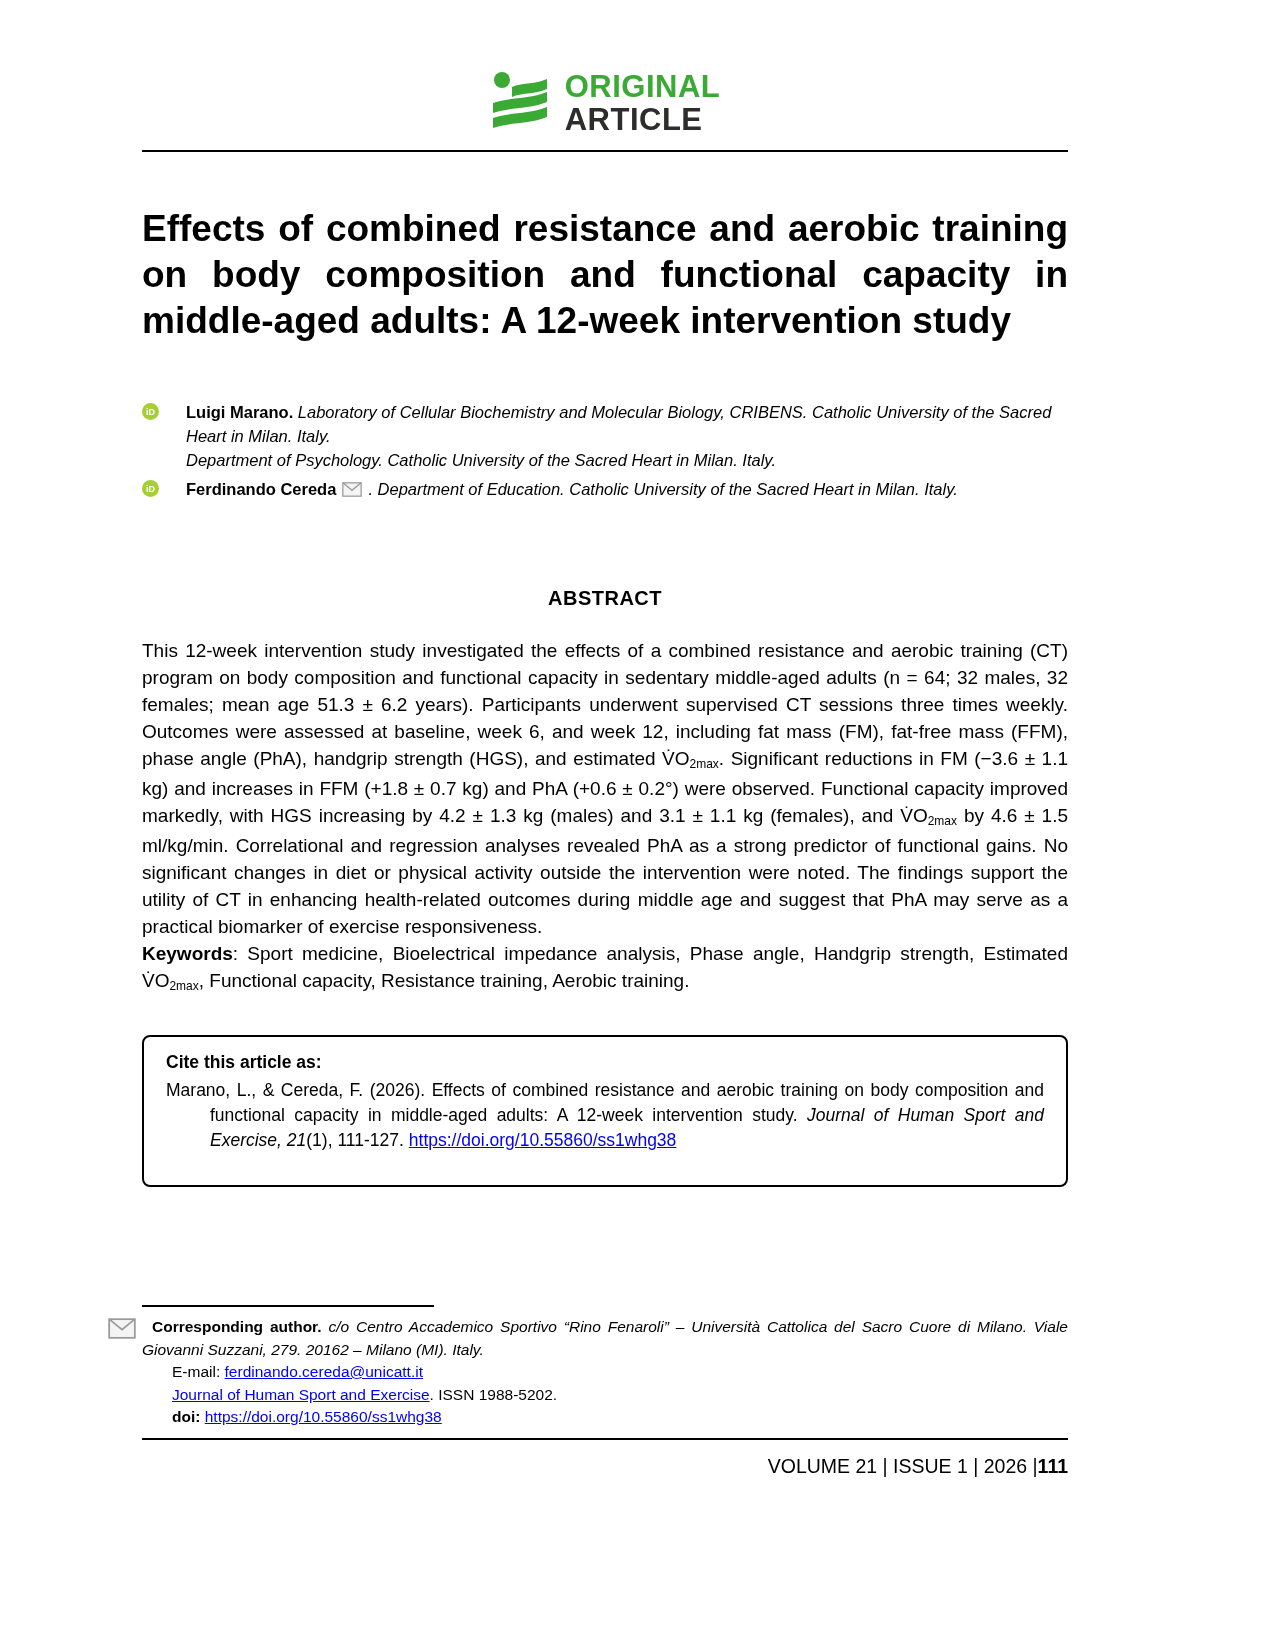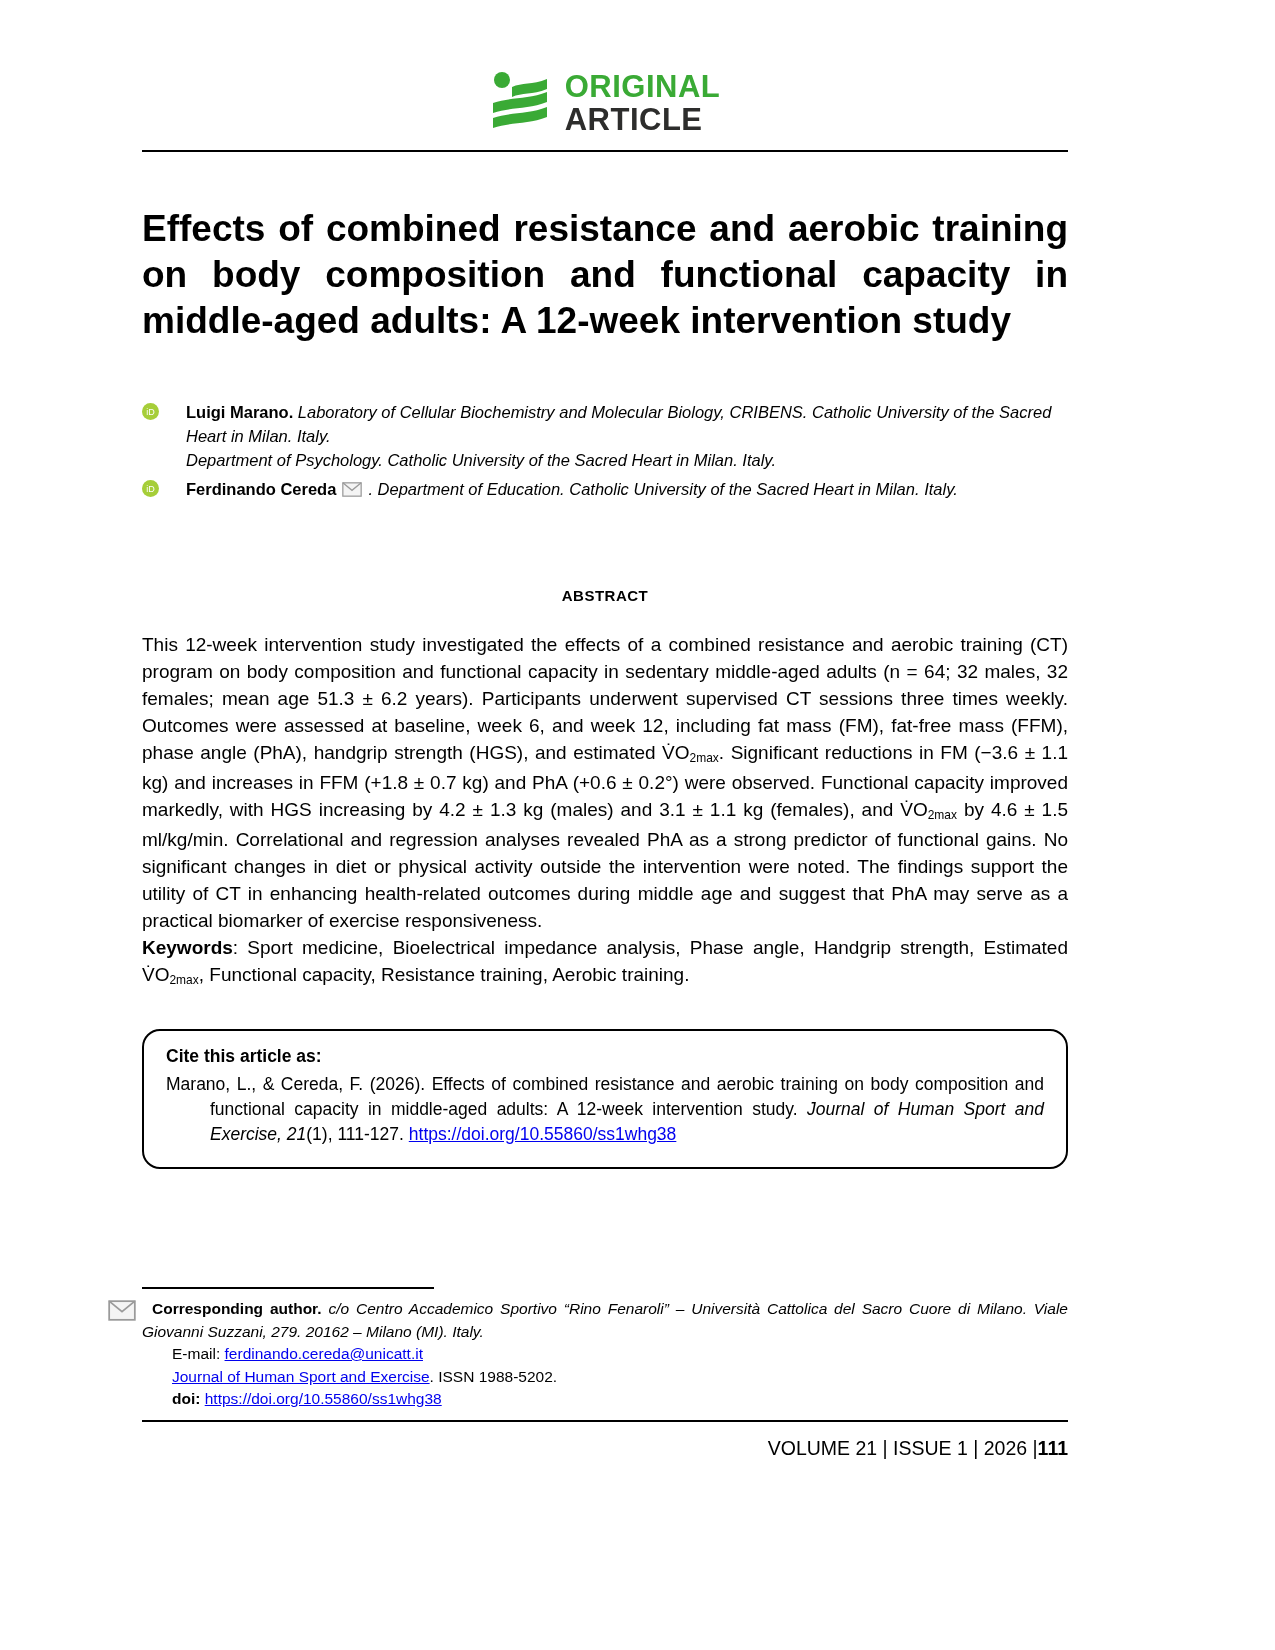--- a/index.html
+++ b/index.html
@@ -18,36 +18,36 @@
   .header-rule { border-top:2px solid #000; margin-top:14px; }
 
   
   .title { margin:54px 0 0; font-size:37px; line-height:46px; font-weight:bold; text-align:justify; }
 
   
   .authors { margin-top:56px; font-size:16.5px; line-height:24px; }
   .author-row { position:relative; padding-left:44px; margin-bottom:5px; }
   .orcid {
     position:absolute; left:0; top:3px; width:17px; height:17px; border-radius:50%;
-    background:#a6ce39; color:#fff; font-size:9px; font-weight:normal;
+    background:#a6ce39; color:#fff; font-size:9px; font-weight:bold;
     display:flex; align-items:center; justify-content:center;
   }
   .author-name { font-weight:bold; }
   .aff { font-style:italic; }
   .env-inline { vertical-align:-2px; margin:0 6px; }
 
   
-  .abstract-heading { margin:84px 0 0; text-align:center; font-size:15px; font-weight:bold; letter-spacing:0.5px; }
+  .abstract-heading { margin:84px 0 0; text-align:center; font-size:20px; font-weight:bold; letter-spacing:0.5px; }
   .abstract { margin-top:27px; font-size:19px; line-height:27px; text-align:justify; }
   .keywords { font-size:19px; line-height:27px; text-align:justify; }
   .kw-label { font-weight:bold; }
   .sub { font-size:0.63em; position:relative; top:0.28em; }
 
   
-  .cite-box { margin-top:38px; border:2px solid #000; border-radius:18px; padding:15px 22px 20px; }
+  .cite-box { margin-top:38px; border:2px solid #000; border-radius:8px; padding:15px 22px 32px; }
   .cite-label { font-weight:bold; font-size:17.5px; margin-bottom:5px; }
   .cite-text { font-size:17.5px; line-height:25px; padding-left:44px; text-indent:-44px; text-align:justify; }
   .italic { font-style:italic; }
   .link { color:#0101ee; text-decoration:underline; cursor:pointer; }
 
   
   .footer { position:relative; margin-top:118px; font-size:15.5px; line-height:22.5px; }
   .footer-rule { width:292px; border-top:2px solid #000; margin-bottom:9px; }
   .footer-envelope { position:absolute; left:-34px; top:13px; }
   .corr { text-align:justify; text-indent:10px; }

